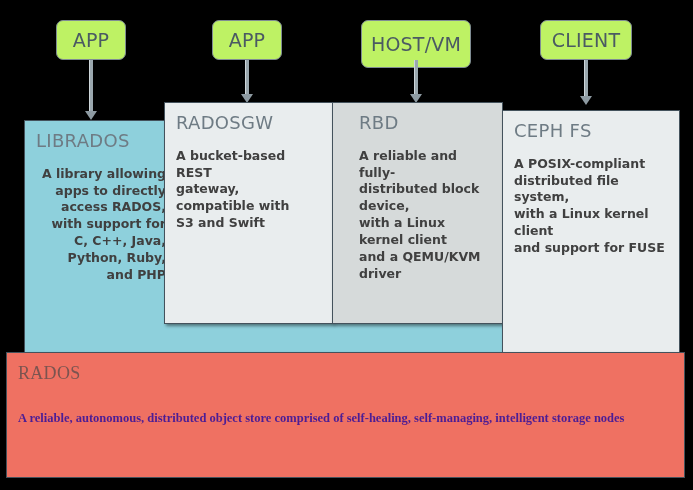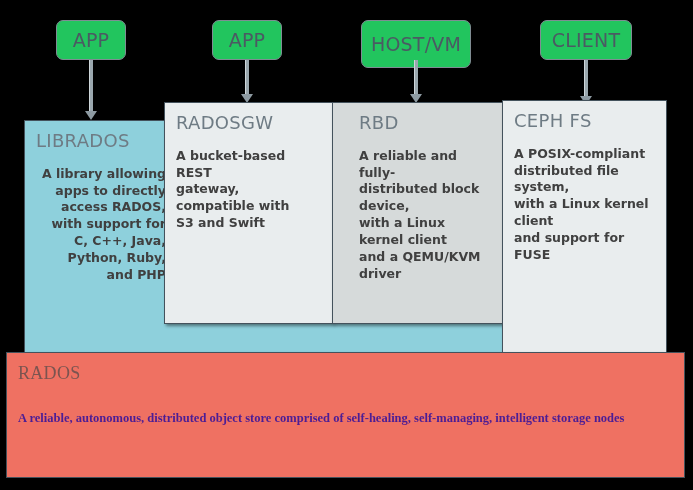--- a/index.html
+++ b/index.html
@@ -8,21 +8,21 @@
     background:#000000;
     font-family:"DejaVu Sans", sans-serif;
     overflow:hidden;
     position:relative;
   }
   #stage{position:absolute;left:0;top:0;width:693px;height:490px;}
 
   
   .actor{
     position:absolute;
-    background:#22c55e;
+    background:#bef264;
     border:1.6px solid #7f8c93;
     border-radius:7px;
     box-shadow:2px 2px 3px rgba(0,0,0,.45);
     display:flex;align-items:center;justify-content:center;
     color:#4b5a63;
     font-size:19px;
     letter-spacing:.2px;
     box-sizing:border-box;
   }
 
@@ -126,21 +126,21 @@
   </div>
 
   <div class="svc" id="rbd" style="left:332px;top:102px;width:171px;height:222px;">
     <div class="title">RBD</div>
     <div class="desc">A reliable and fully-
 distributed block device,
 with a Linux kernel client
 and a QEMU/KVM driver</div>
   </div>
 
-  <div class="svc" id="cephfs" style="left:502px;top:100px;width:165px;height:269px;">
+  <div class="svc" id="cephfs" style="left:502px;top:110px;width:178px;height:269px;">
     <div class="title">CEPH FS</div>
     <div class="desc">A POSIX-compliant
 distributed file system,
 with a Linux kernel client
 and support for FUSE</div>
   </div>
 
   <div class="svc" id="rados" style="left:6px;top:352px;width:679px;height:126px;font-family:Liberation Serif, serif;">
     <div class="title">RADOS</div>
     <div class="desc" style="white-space:normal;">A reliable, autonomous, distributed object store comprised of self-healing, self-managing, intelligent storage nodes</div>

